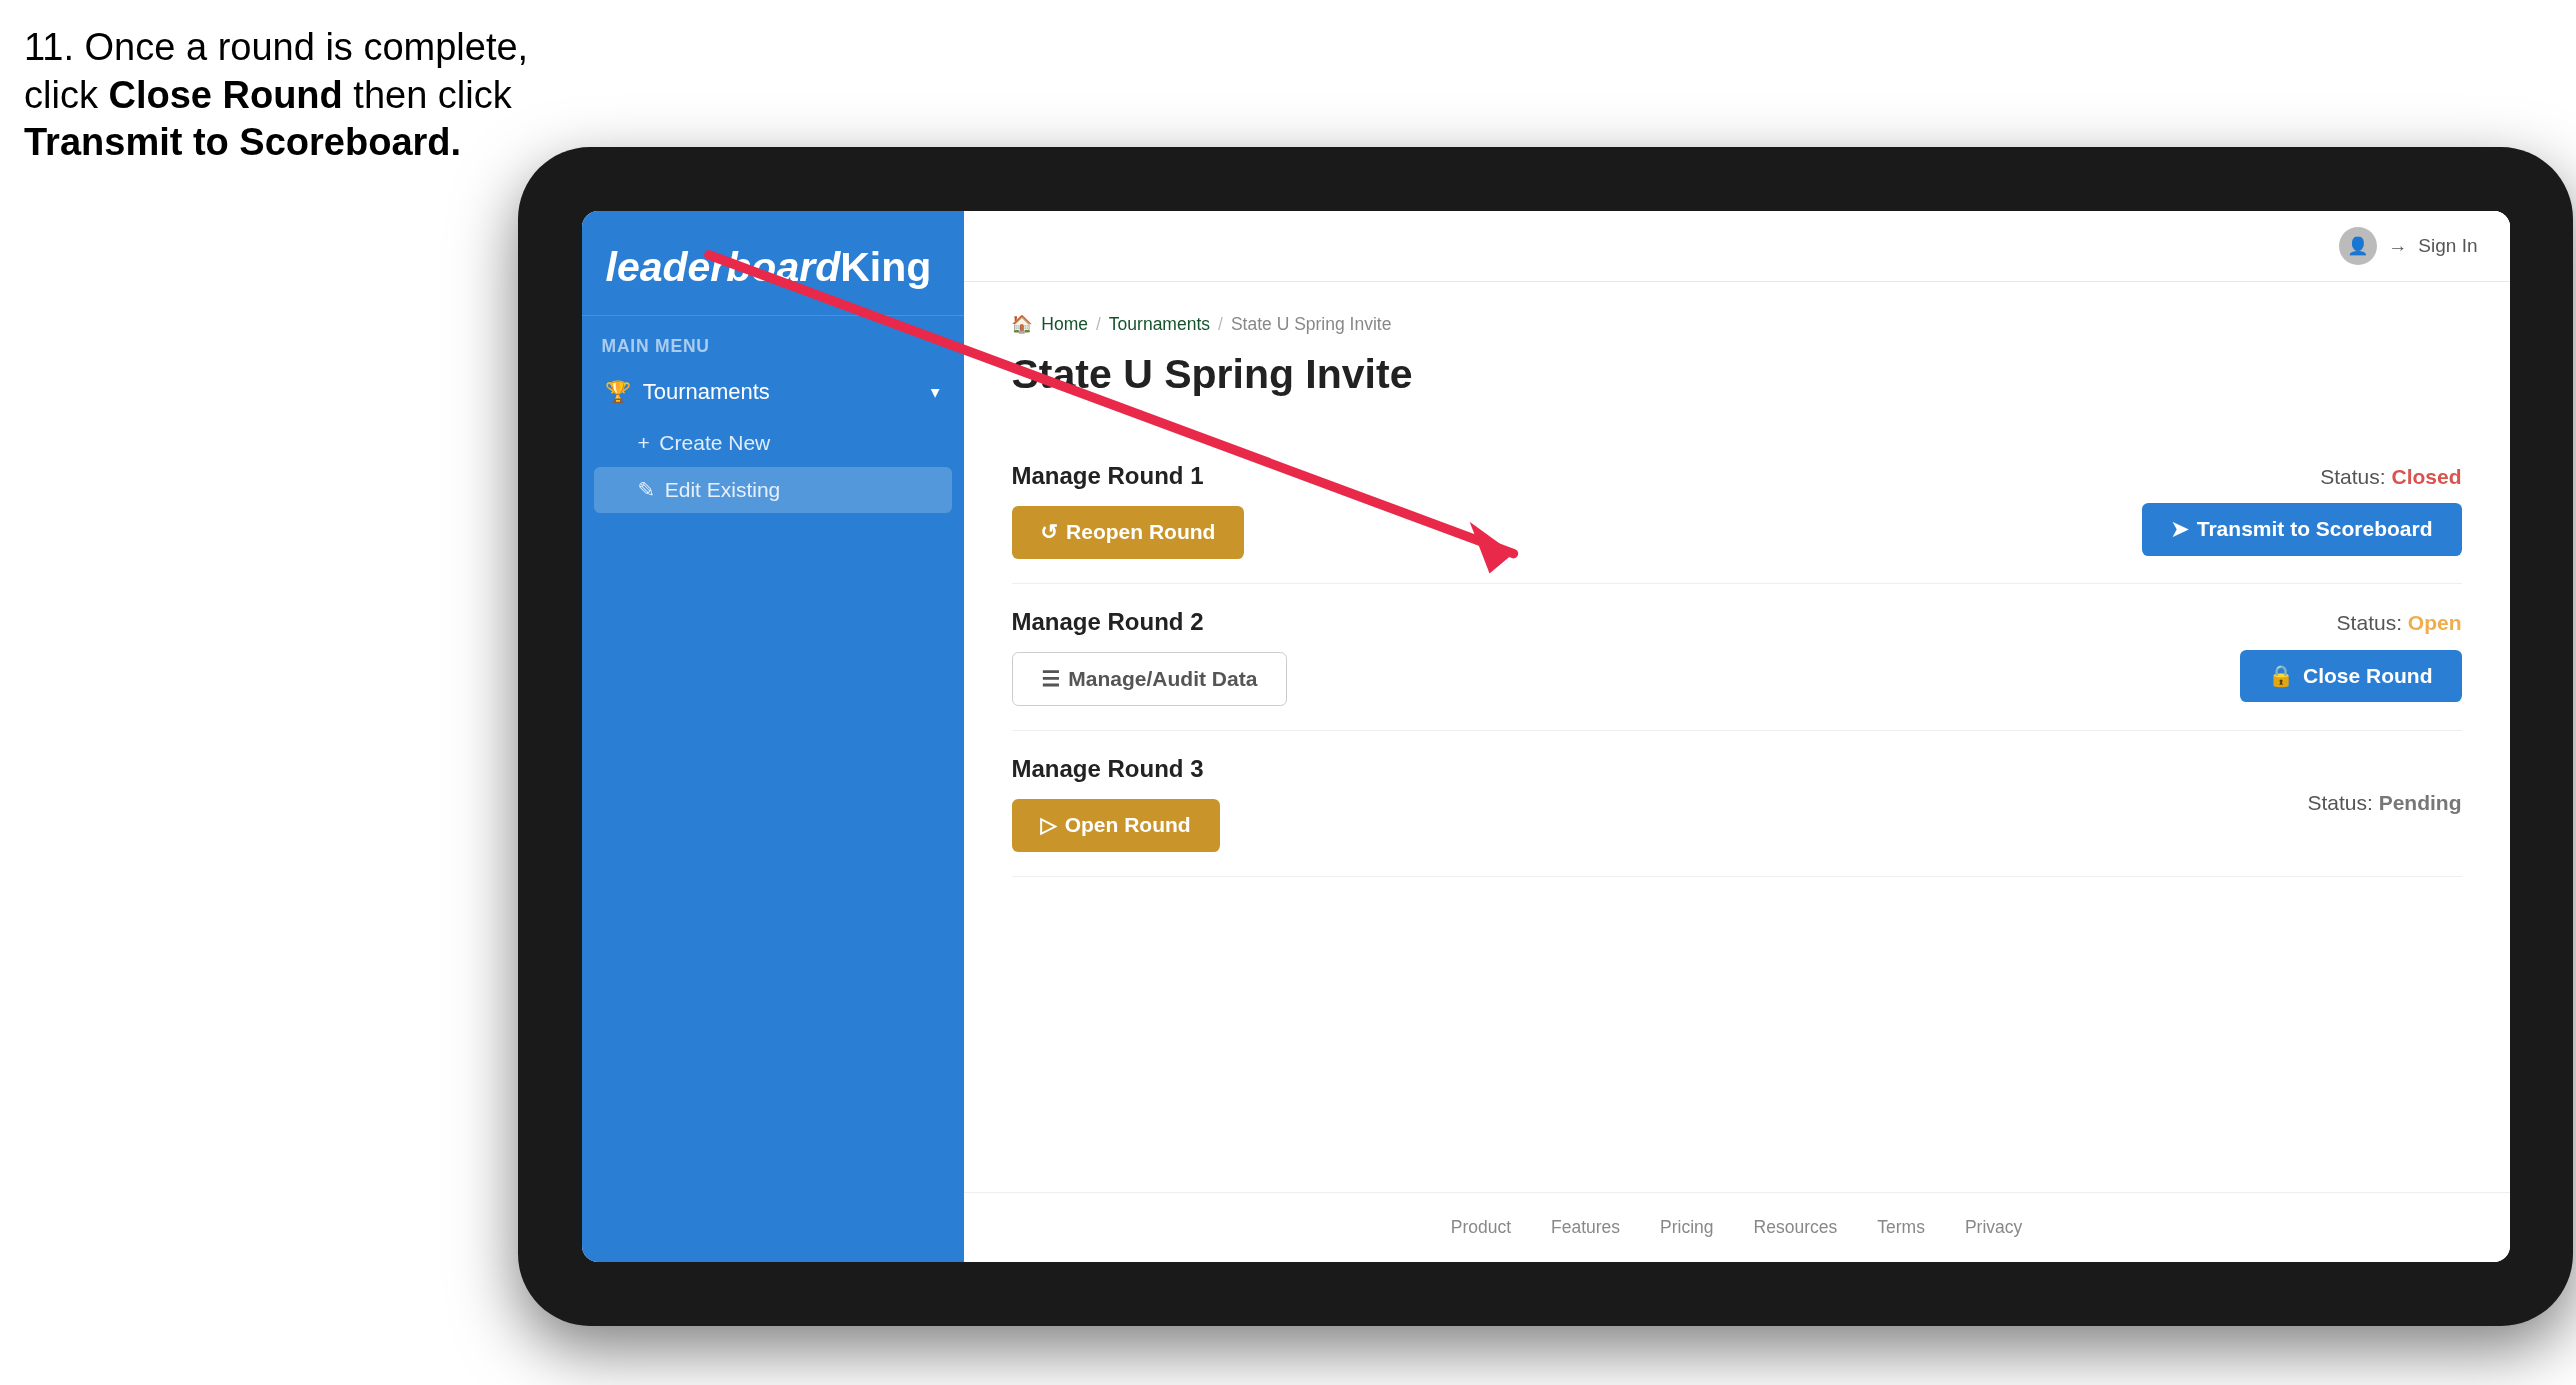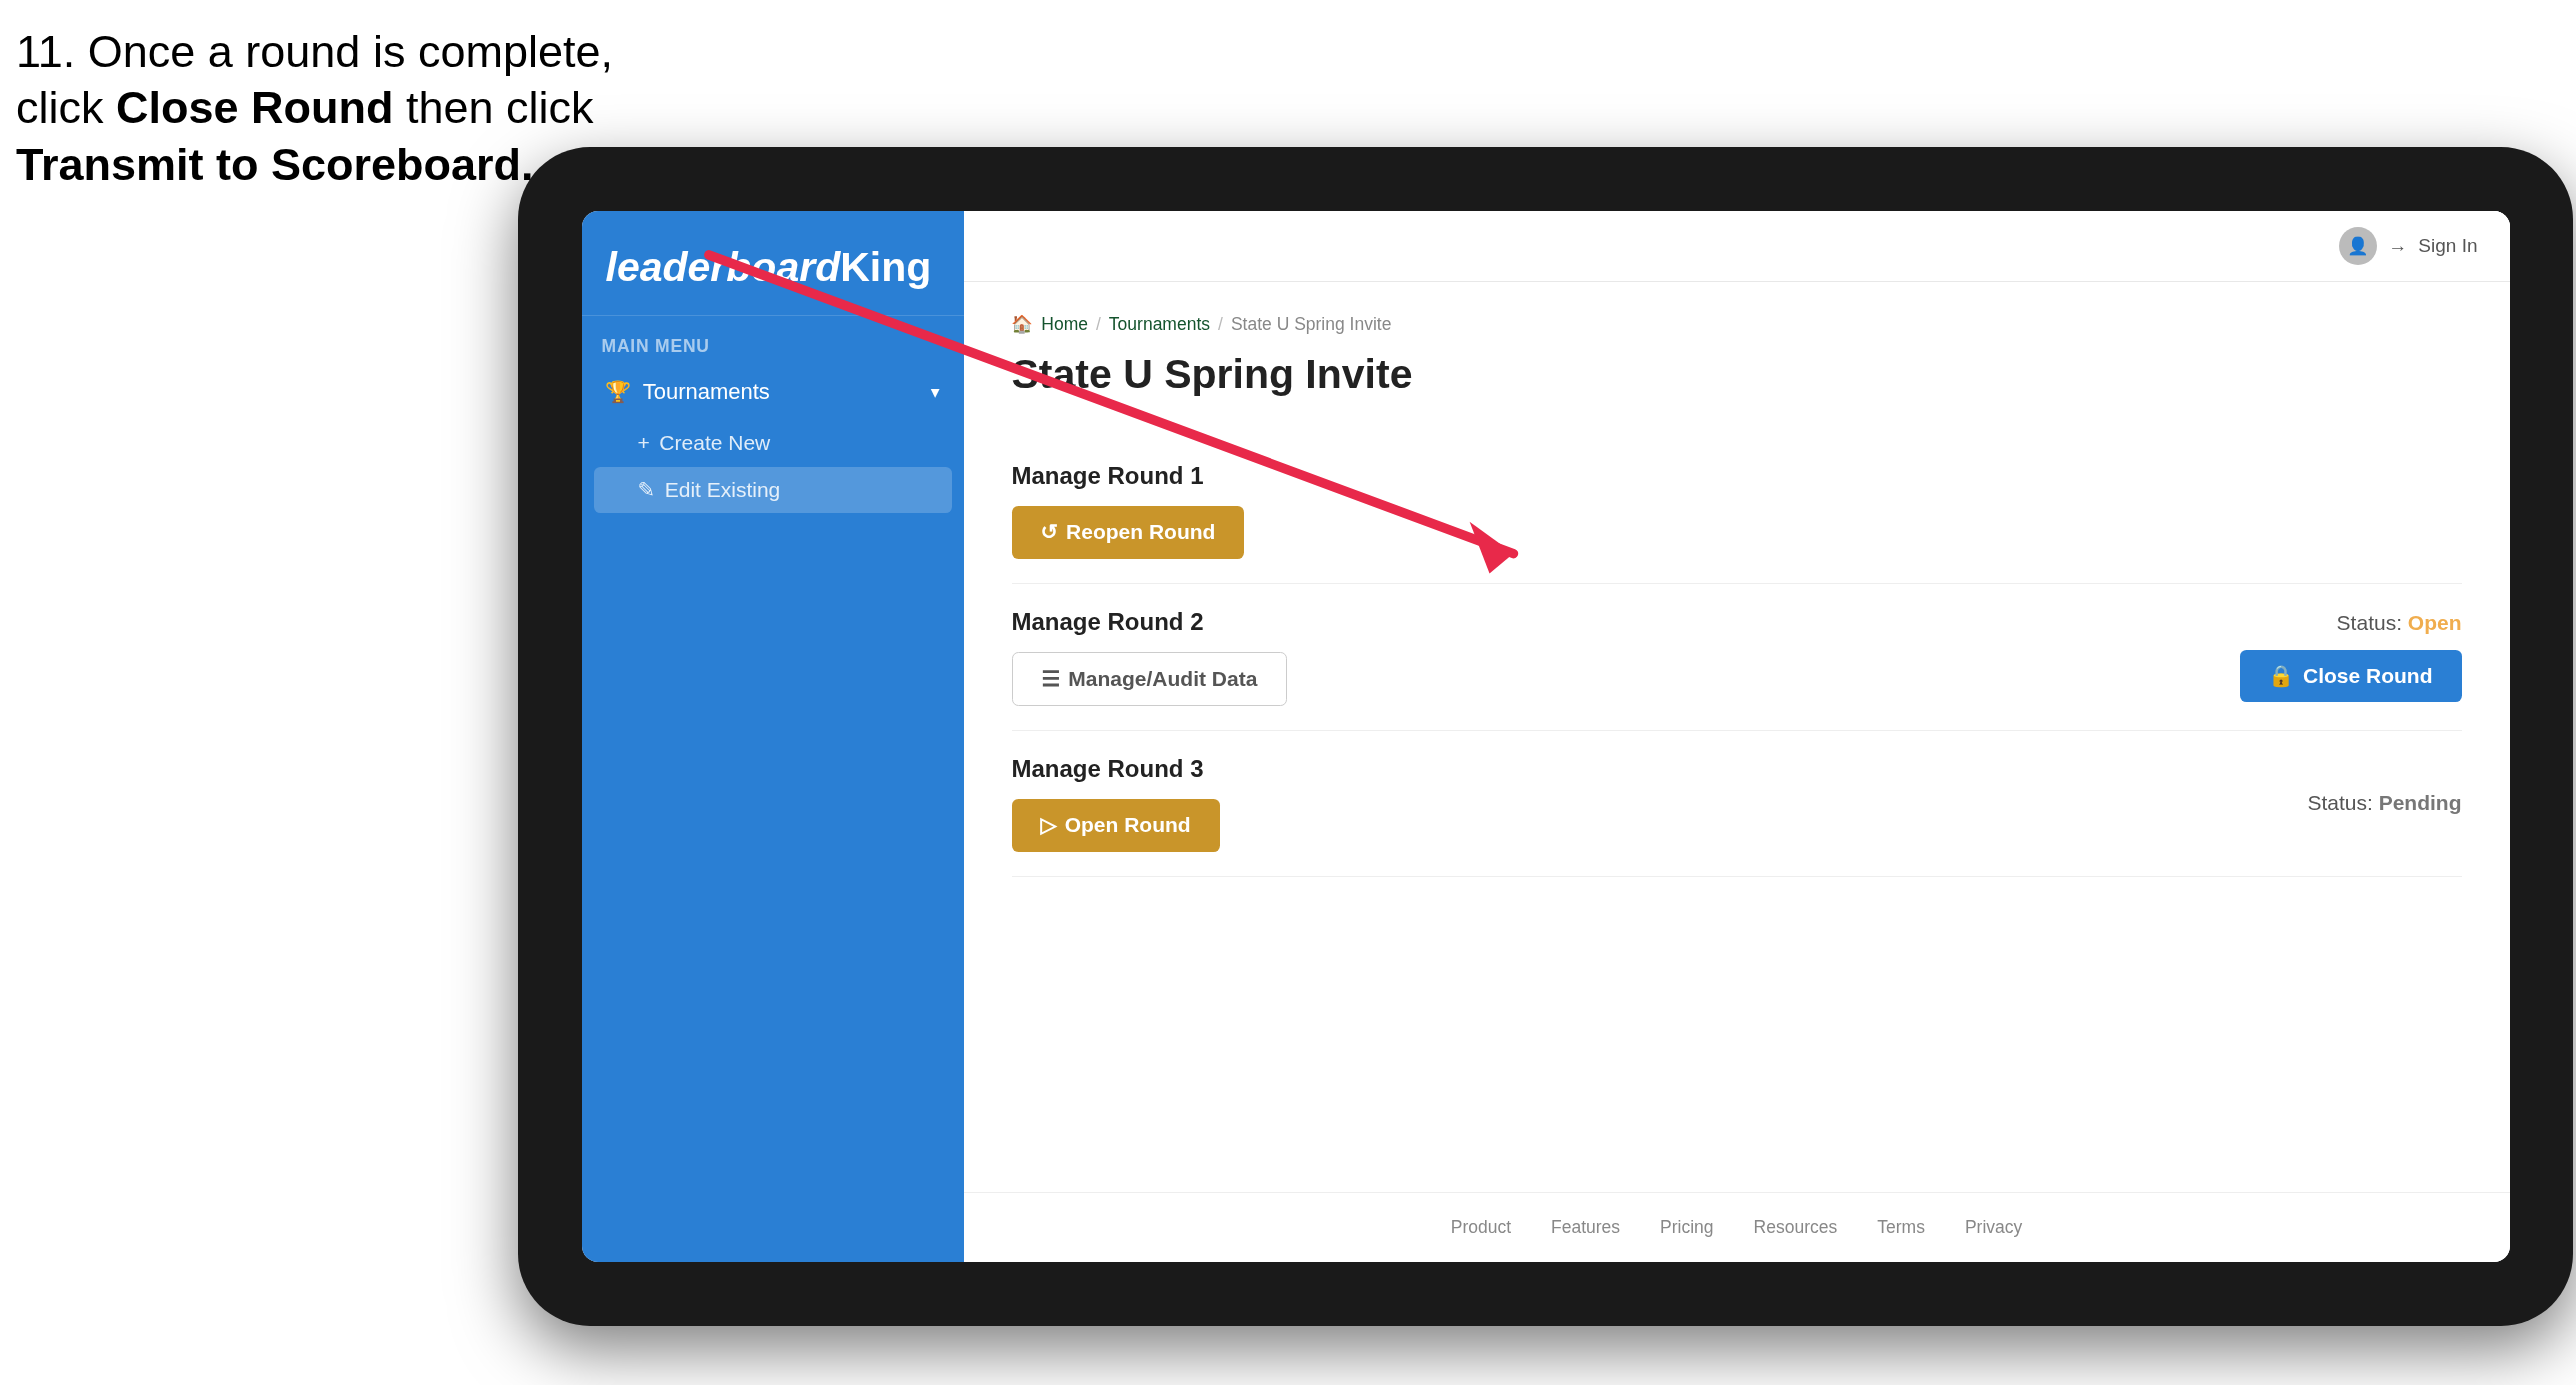--- a/index.html
+++ b/index.html
@@ -9,22 +9,22 @@
       width: 2576px;
       height: 1386px;
       position: relative;
       overflow: hidden;
     }
 
     
     .instruction-text {
       position: absolute;
       top: 24px;
-      left: 16px;
-      font-size: 45px;
+      left: 24px;
+      font-size: 38px;
       line-height: 1.25;
       color: #000;
       max-width: 637px;
     }
     .instruction-text strong {
       font-weight: 800;
     }
 
     
     .arrow-svg {
@@ -378,20 +378,30 @@
           <h1 class="page-title">State U Spring Invite</h1>
 
           <div class="round-section">
             <div class="round-left">
               <div class="round-title">Manage Round 1</div>
               <button class="btn btn-gold">
                 <span>↺</span>
                 <span>Reopen Round</span>
               </button>
             </div>
+            <div class="round-right">
+              <div class="status-label">
+                <span>Status:</span>
+                <span class="status-value status-closed">Closed</span>
+              </div>
+              <button class="btn btn-blue">
+                <span>➤</span>
+                <span>Transmit to Scoreboard</span>
+              </button>
+            </div>
           </div>
 
           <div class="round-section">
             <div class="round-left">
               <div class="round-title">Manage Round 2</div>
               <button class="btn btn-outline-gray">
                 <span>☰</span>
                 <span>Manage/Audit Data</span>
               </button>
             </div>

